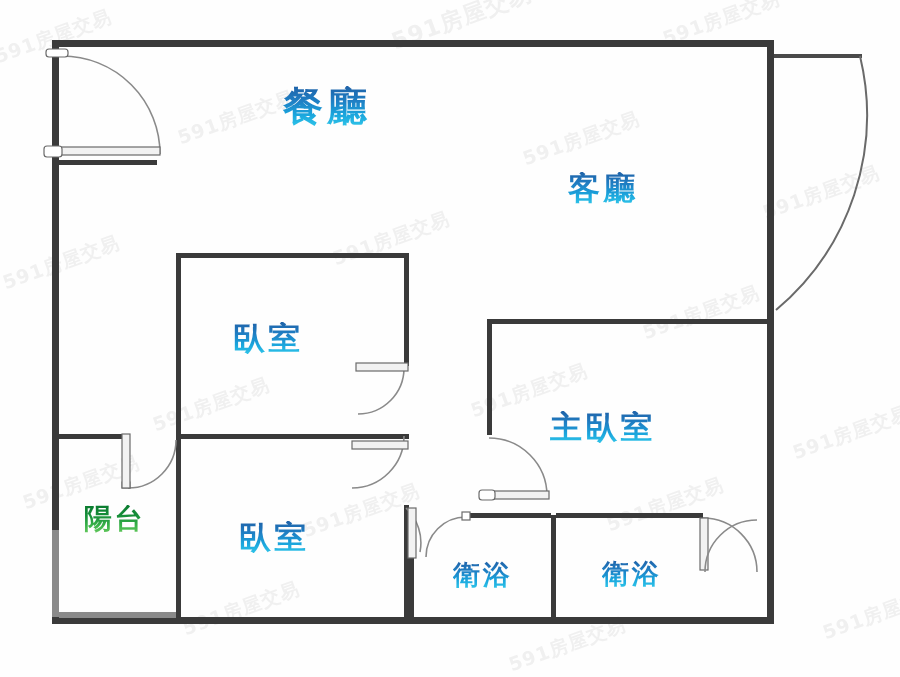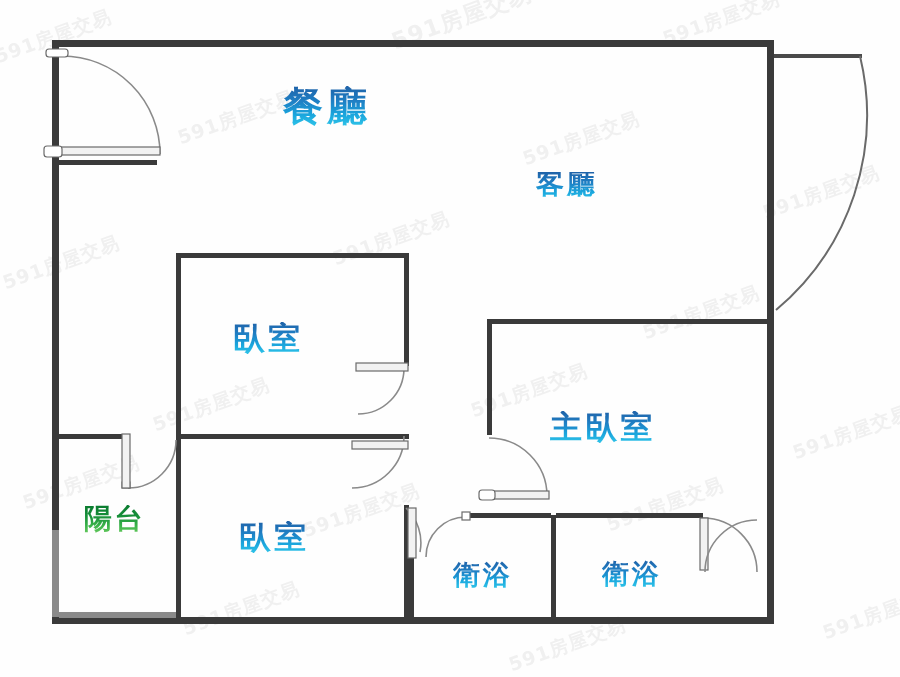--- a/index.html
+++ b/index.html
@@ -177,21 +177,21 @@
       <rect x="462" y="512" width="8" height="8" fill="#ffffff" stroke="#6a6a6a" stroke-width="1.2"></rect>
 
       <path d="M 703 518 A 54 54 0 0 1 757 572" fill="none" stroke="#8a8a8a" stroke-width="1.6"></path>
       <rect x="700" y="518" width="8" height="52" fill="#f2f2f2" stroke="#6a6a6a" stroke-width="1.2"></rect>
       <path d="M 757 520 A 52 52 0 0 0 705 572" fill="none" stroke="#8a8a8a" stroke-width="1.6"></path>
     </g>
   </svg>
 
   <div id="room-label-layer">
       <div class="room-label blue" style="left: 283px; top: 86px; font-size: 40px; text-align: right;">餐廳</div>
-      <div class="room-label blue" style="left: 536px; top: 172px; font-size: 28px; font-family: Liberation Mono, monospace;">客廳</div>
+      <div class="room-label blue" style="left: 568px; top: 172px; font-size: 32px;">客廳</div>
       <div class="room-label green vertical" style="left: 800px; top: 95px; font-size: 26px;">陽台</div>
       <div class="room-label blue vertical" style="left: 76px; top: 244px; font-size: 38px;">廚房</div>
       <div class="room-label blue" style="left: 233px; top: 322px; font-size: 32px;">臥室</div>
       <div class="room-label blue" style="left: 239px; top: 521px; font-size: 32px;">臥室</div>
       <div class="room-label blue" style="left: 550px; top: 411px; font-size: 32px;">主臥室</div>
       <div class="room-label green" style="left: 84px; top: 505px; font-size: 28px;">陽台</div>
       <div class="room-label blue" style="left: 453px; top: 561px; font-size: 27px;">衛浴</div>
       <div class="room-label blue" style="left: 602px; top: 560px; font-size: 27px;">衛浴</div>
     </div>
 

